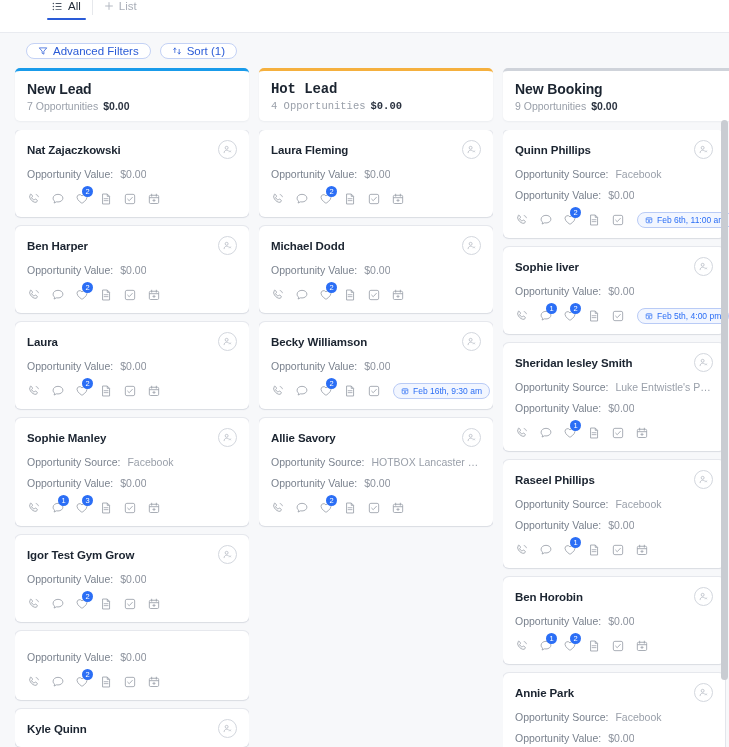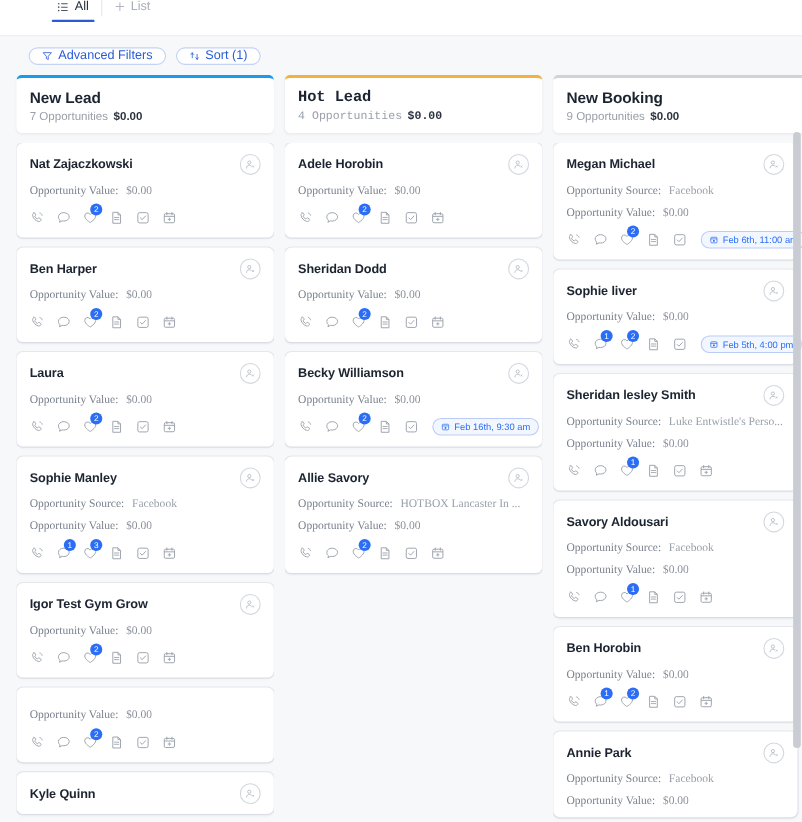--- a/index.html
+++ b/index.html
@@ -114,21 +114,20 @@
     display: flex; align-items: center; justify-content: center;
     flex: 0 0 19px;
     margin-top: -1px;
   }
   .field {
     margin-top: 9px;
     font-size: 10.5px;
     display: flex;
     white-space: nowrap;
     overflow: hidden;
-    font-family: Liberation Serif, serif;
   }
   .field .lbl { color: #7a828e; flex: 0 0 auto; }
   .field .val {
     color: #9aa0aa; margin-left: 7px;
     overflow: hidden; text-overflow: ellipsis; white-space: nowrap;
   }
   .field .val.dark { color: #8b919c; }
 
   .icons {
     display: flex; align-items: center; gap: 10px;
@@ -566,21 +565,21 @@
       </div>
     </div>
     <div class="col">
       <div class="col-head accent-orange">
         <div class="col-title">Hot Lead</div>
         <div class="col-sub"><span>4 Opportunities</span><b>$0.00</b></div>
       </div>
       <div class="col-body">
         <div class="card">
           <div class="card-top">
-            <div class="card-name">Adele Horobin</div>
+            <div class="card-name">Laura Fleming</div>
             <div class="avatar">
               <svg width="11" height="11" viewBox="0 0 18 18">
                 <circle cx="7.6" cy="6.2" r="2.4" fill="none" stroke="#aab0ba" stroke-width="1.1"></circle>
                 <path d="M3.4 14.2c0-2.4 1.9-4 4.2-4 1.1 0 2.1.4 2.9 1" fill="none" stroke="#aab0ba" stroke-width="1.1" stroke-linecap="round"></path>
                 <path d="M12.2 11.2l1.8 1.8M14 11.2l-1.8 1.8" stroke="#aab0ba" stroke-width="1" stroke-linecap="round"></path>
               </svg>
             </div>
           </div>
           <div class="field">
             <span class="lbl">Opportunity Value:</span>
@@ -622,21 +621,21 @@
                 <rect x="3" y="4.2" width="12" height="10.6" rx="1.6" fill="none" stroke="#9aa0aa" stroke-width="1.1"></rect>
                 <path d="M3 7.3h12" stroke="#9aa0aa" stroke-width="1.1"></path>
                 <path d="M6 2.8v2.6M12 2.8v2.6" stroke="#9aa0aa" stroke-width="1.1" stroke-linecap="round"></path>
                 <path d="M9 9.3v3M7.5 10.8h3" stroke="#9aa0aa" stroke-width="1" stroke-linecap="round"></path>
               </svg>
             </span>
           </div>
         </div>
         <div class="card">
           <div class="card-top">
-            <div class="card-name">Sheridan Dodd</div>
+            <div class="card-name">Michael Dodd</div>
             <div class="avatar">
               <svg width="11" height="11" viewBox="0 0 18 18">
                 <circle cx="7.6" cy="6.2" r="2.4" fill="none" stroke="#aab0ba" stroke-width="1.1"></circle>
                 <path d="M3.4 14.2c0-2.4 1.9-4 4.2-4 1.1 0 2.1.4 2.9 1" fill="none" stroke="#aab0ba" stroke-width="1.1" stroke-linecap="round"></path>
                 <path d="M12.2 11.2l1.8 1.8M14 11.2l-1.8 1.8" stroke="#aab0ba" stroke-width="1" stroke-linecap="round"></path>
               </svg>
             </div>
           </div>
           <div class="field">
             <span class="lbl">Opportunity Value:</span>
@@ -804,21 +803,21 @@
       </div>
     </div>
     <div class="col">
       <div class="col-head accent-gray">
         <div class="col-title">New Booking</div>
         <div class="col-sub"><span>9 Opportunities</span><b>$0.00</b></div>
       </div>
       <div class="col-body scrolling">
         <div class="card">
           <div class="card-top">
-            <div class="card-name">Megan Michael</div>
+            <div class="card-name">Quinn Phillips</div>
             <div class="avatar">
               <svg width="11" height="11" viewBox="0 0 18 18">
                 <circle cx="7.6" cy="6.2" r="2.4" fill="none" stroke="#aab0ba" stroke-width="1.1"></circle>
                 <path d="M3.4 14.2c0-2.4 1.9-4 4.2-4 1.1 0 2.1.4 2.9 1" fill="none" stroke="#aab0ba" stroke-width="1.1" stroke-linecap="round"></path>
                 <path d="M12.2 11.2l1.8 1.8M14 11.2l-1.8 1.8" stroke="#aab0ba" stroke-width="1" stroke-linecap="round"></path>
               </svg>
             </div>
           </div>
           <div class="field">
             <span class="lbl">Opportunity Source:</span>
@@ -985,21 +984,21 @@
                 <rect x="3" y="4.2" width="12" height="10.6" rx="1.6" fill="none" stroke="#9aa0aa" stroke-width="1.1"></rect>
                 <path d="M3 7.3h12" stroke="#9aa0aa" stroke-width="1.1"></path>
                 <path d="M6 2.8v2.6M12 2.8v2.6" stroke="#9aa0aa" stroke-width="1.1" stroke-linecap="round"></path>
                 <path d="M9 9.3v3M7.5 10.8h3" stroke="#9aa0aa" stroke-width="1" stroke-linecap="round"></path>
               </svg>
             </span>
           </div>
         </div>
         <div class="card">
           <div class="card-top">
-            <div class="card-name">Savory Aldousari</div>
+            <div class="card-name">Raseel Phillips</div>
             <div class="avatar">
               <svg width="11" height="11" viewBox="0 0 18 18">
                 <circle cx="7.6" cy="6.2" r="2.4" fill="none" stroke="#aab0ba" stroke-width="1.1"></circle>
                 <path d="M3.4 14.2c0-2.4 1.9-4 4.2-4 1.1 0 2.1.4 2.9 1" fill="none" stroke="#aab0ba" stroke-width="1.1" stroke-linecap="round"></path>
                 <path d="M12.2 11.2l1.8 1.8M14 11.2l-1.8 1.8" stroke="#aab0ba" stroke-width="1" stroke-linecap="round"></path>
               </svg>
             </div>
           </div>
           <div class="field">
             <span class="lbl">Opportunity Source:</span>

